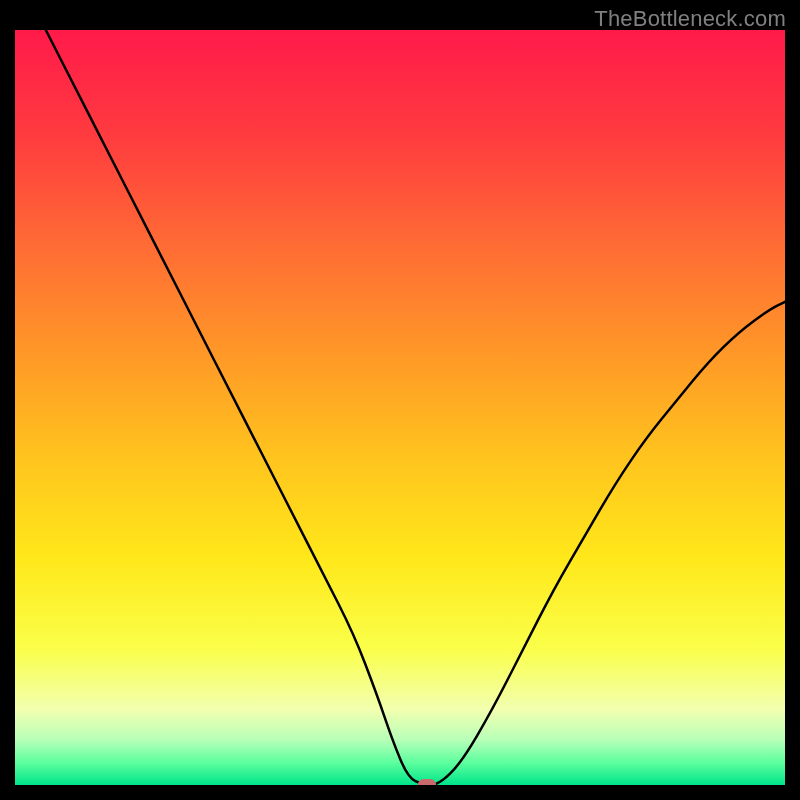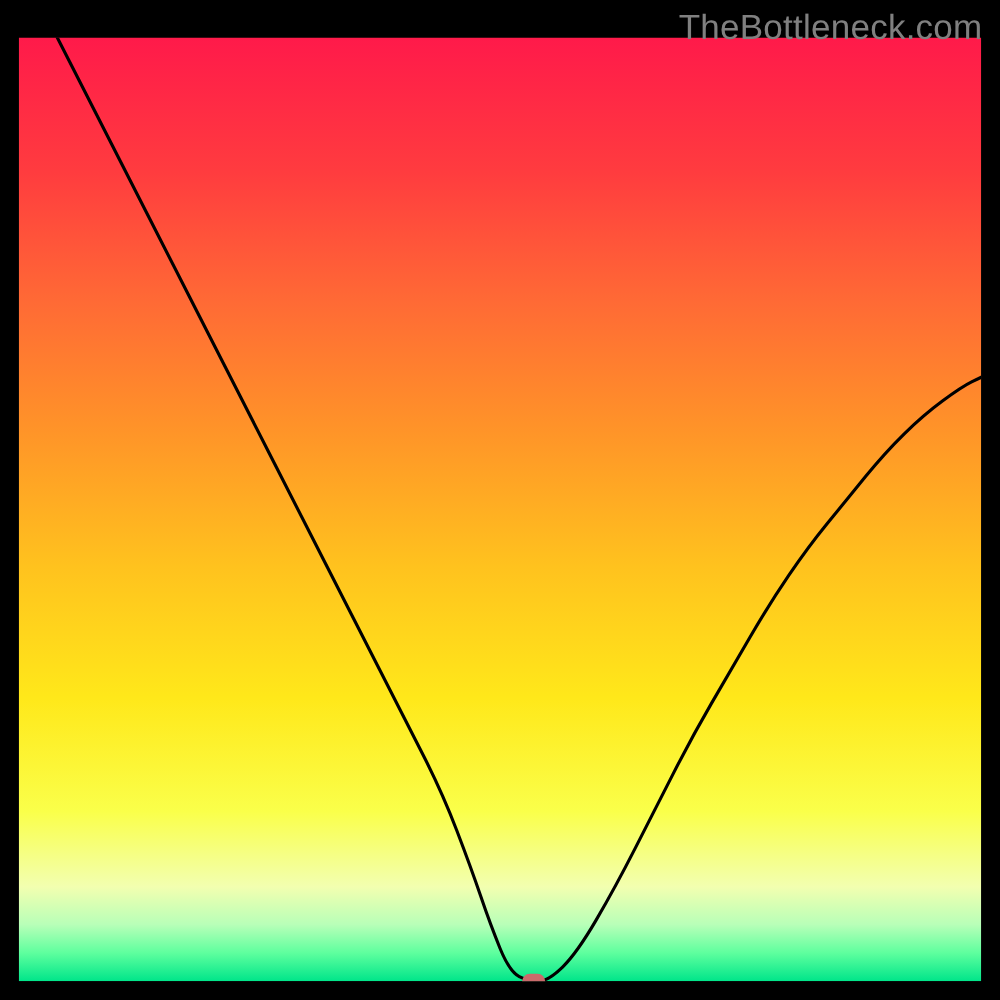--- a/index.html
+++ b/index.html
@@ -9,21 +9,21 @@
     height: 800px;
     background: #000;
     font-family: Arial, sans-serif;
     position: relative;
   }
   .watermark {
     position: absolute;
     top: 6px;
     right: 14px;
     color: #808080;
-    font-size: 28px;
+    font-size: 22px;
     font-weight: 500;
     z-index: 10;
     letter-spacing: 0.2px;
   }
   .chart-area {
     position: absolute;
     left: 15px;
     top: 30px;
     width: 770px;
     height: 755px;

